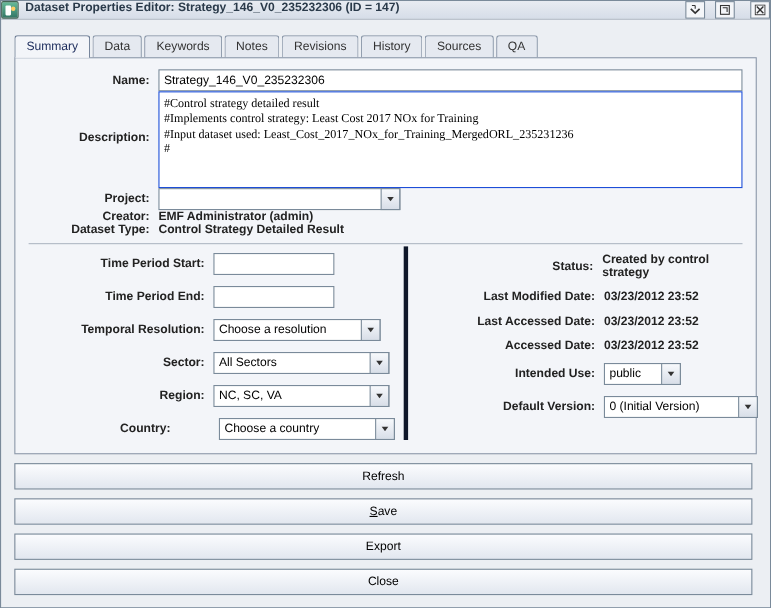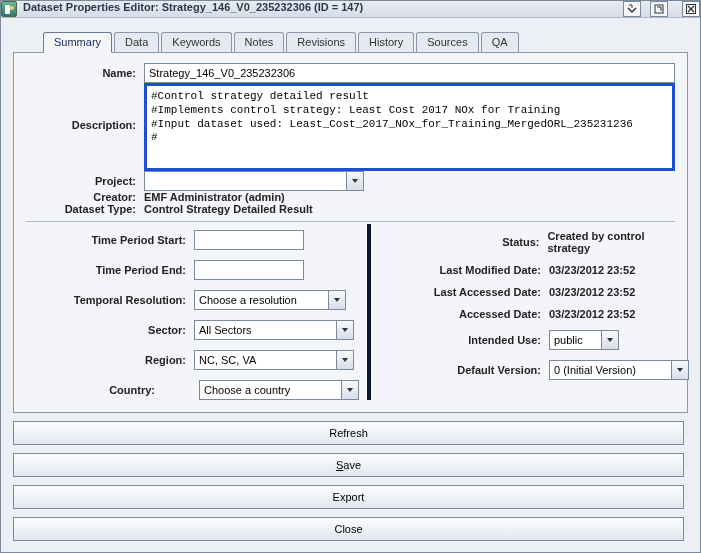--- a/index.html
+++ b/index.html
@@ -7,31 +7,31 @@
   .window { width: 701px; height: 553px; border: 1px solid #7a8a9a; background: #eceff3; display: flex; flex-direction: column; }
   .titlebar { height: 26px; background: linear-gradient(#e8ecf2,#d6dde8); border-bottom: 1px solid #b0b8c4; display: flex; align-items: flex-start; padding: 0 0; gap: 6px; }
   .title-icon { width: 16px; height: 16px; background: linear-gradient(#6b9, #376); border: 1px solid #465; border-radius: 2px; position:relative; }
   .title-icon::after{content:""; position:absolute; left:3px; top:3px; width:5px; height:9px; background:#fff; border-radius:1px;}
   .title-icon::before{content:""; position:absolute; right:2px; top:4px; width:4px; height:4px; background:#fc6; border-radius:50%;}
   .title-text { font-weight: bold; color: #2a3a4a; }
   .title-spacer { flex: 1; }
   .title-btn { width: 18px; height: 16px; border: 1px solid #7a8a9a; background: #f4f6f9; display:flex; align-items:center; justify-content:center; cursor: default; margin-left:3px;}
   .title-btn svg { width:10px; height:10px; }
   .body { padding: 10px 12px 8px 12px; flex:1; display:flex; flex-direction:column; }
-  .tabs { display:flex; gap:2px; margin-top:4px;margin-left:30px; }
+  .tabs { display:flex; gap:2px; margin-top:4px; }
   .tab { padding: 3px 10px 4px; border: 1px solid #8a97a8; border-bottom: none; background: #e5e9f0; border-radius: 3px 3px 0 0; color: #333; cursor:default; }
   .tab.active { background: #f3f5f9; border-color: #6a7a92; border-bottom: 1px solid #f3f5f9; position:relative; z-index:2; color:#1a2a5a; font-weight:500;}
   .tab-body { border: 1px solid #8a97a8; background: #f3f5f9; margin-top:-1px; padding: 10px 12px 12px; flex:1; display:flex; flex-direction:column; gap:0; }
   .row { display:flex; align-items:center; gap:8px; }
   .row.top { align-items:flex-start; }
   .lbl { width: 110px; text-align:right; font-weight:bold; color:#222; }
   .lbl.sm { width: 160px; }
   .lbl.rt { width: 158px; }
   input[type=text] { height:20px; border:1px solid #7a8a9a; background:#fff; padding:2px 4px; }
-  textarea { border:3px solid #1d4ed8; background:#fff; padding:4px 4px; resize:none; font-family: Liberation Mono, monospace; line-height:1.25; }
+  textarea { border:1px solid #1d4ed8; background:#fff; padding:4px 4px; resize:none; font-family: Liberation Serif, serif; line-height:1.25; }
   .combo { position:relative; }
   .combo input { padding-right:20px; }
   .combo-btn { position:absolute; right:0; top:0; width:18px; height:20px; border:1px solid #7a8a9a; background:linear-gradient(#f7f9fc,#d8dee8); display:flex; align-items:center; justify-content:center; }
   .combo-btn svg{ width:8px;height:8px;}
   .static { color:#222; }
   .static.b { font-weight:bold; }
   hr.sep { border:none; border-top:1px solid #b0b8c4; margin:6px 0 2px 0;}
   .cols { display:flex; gap:0; flex:1; }
   .col { display:flex; flex-direction:column; gap:10px; padding:6px 8px 0 0; }
   .col.left { width: 345px; border-right:4px solid #0f172a; }

